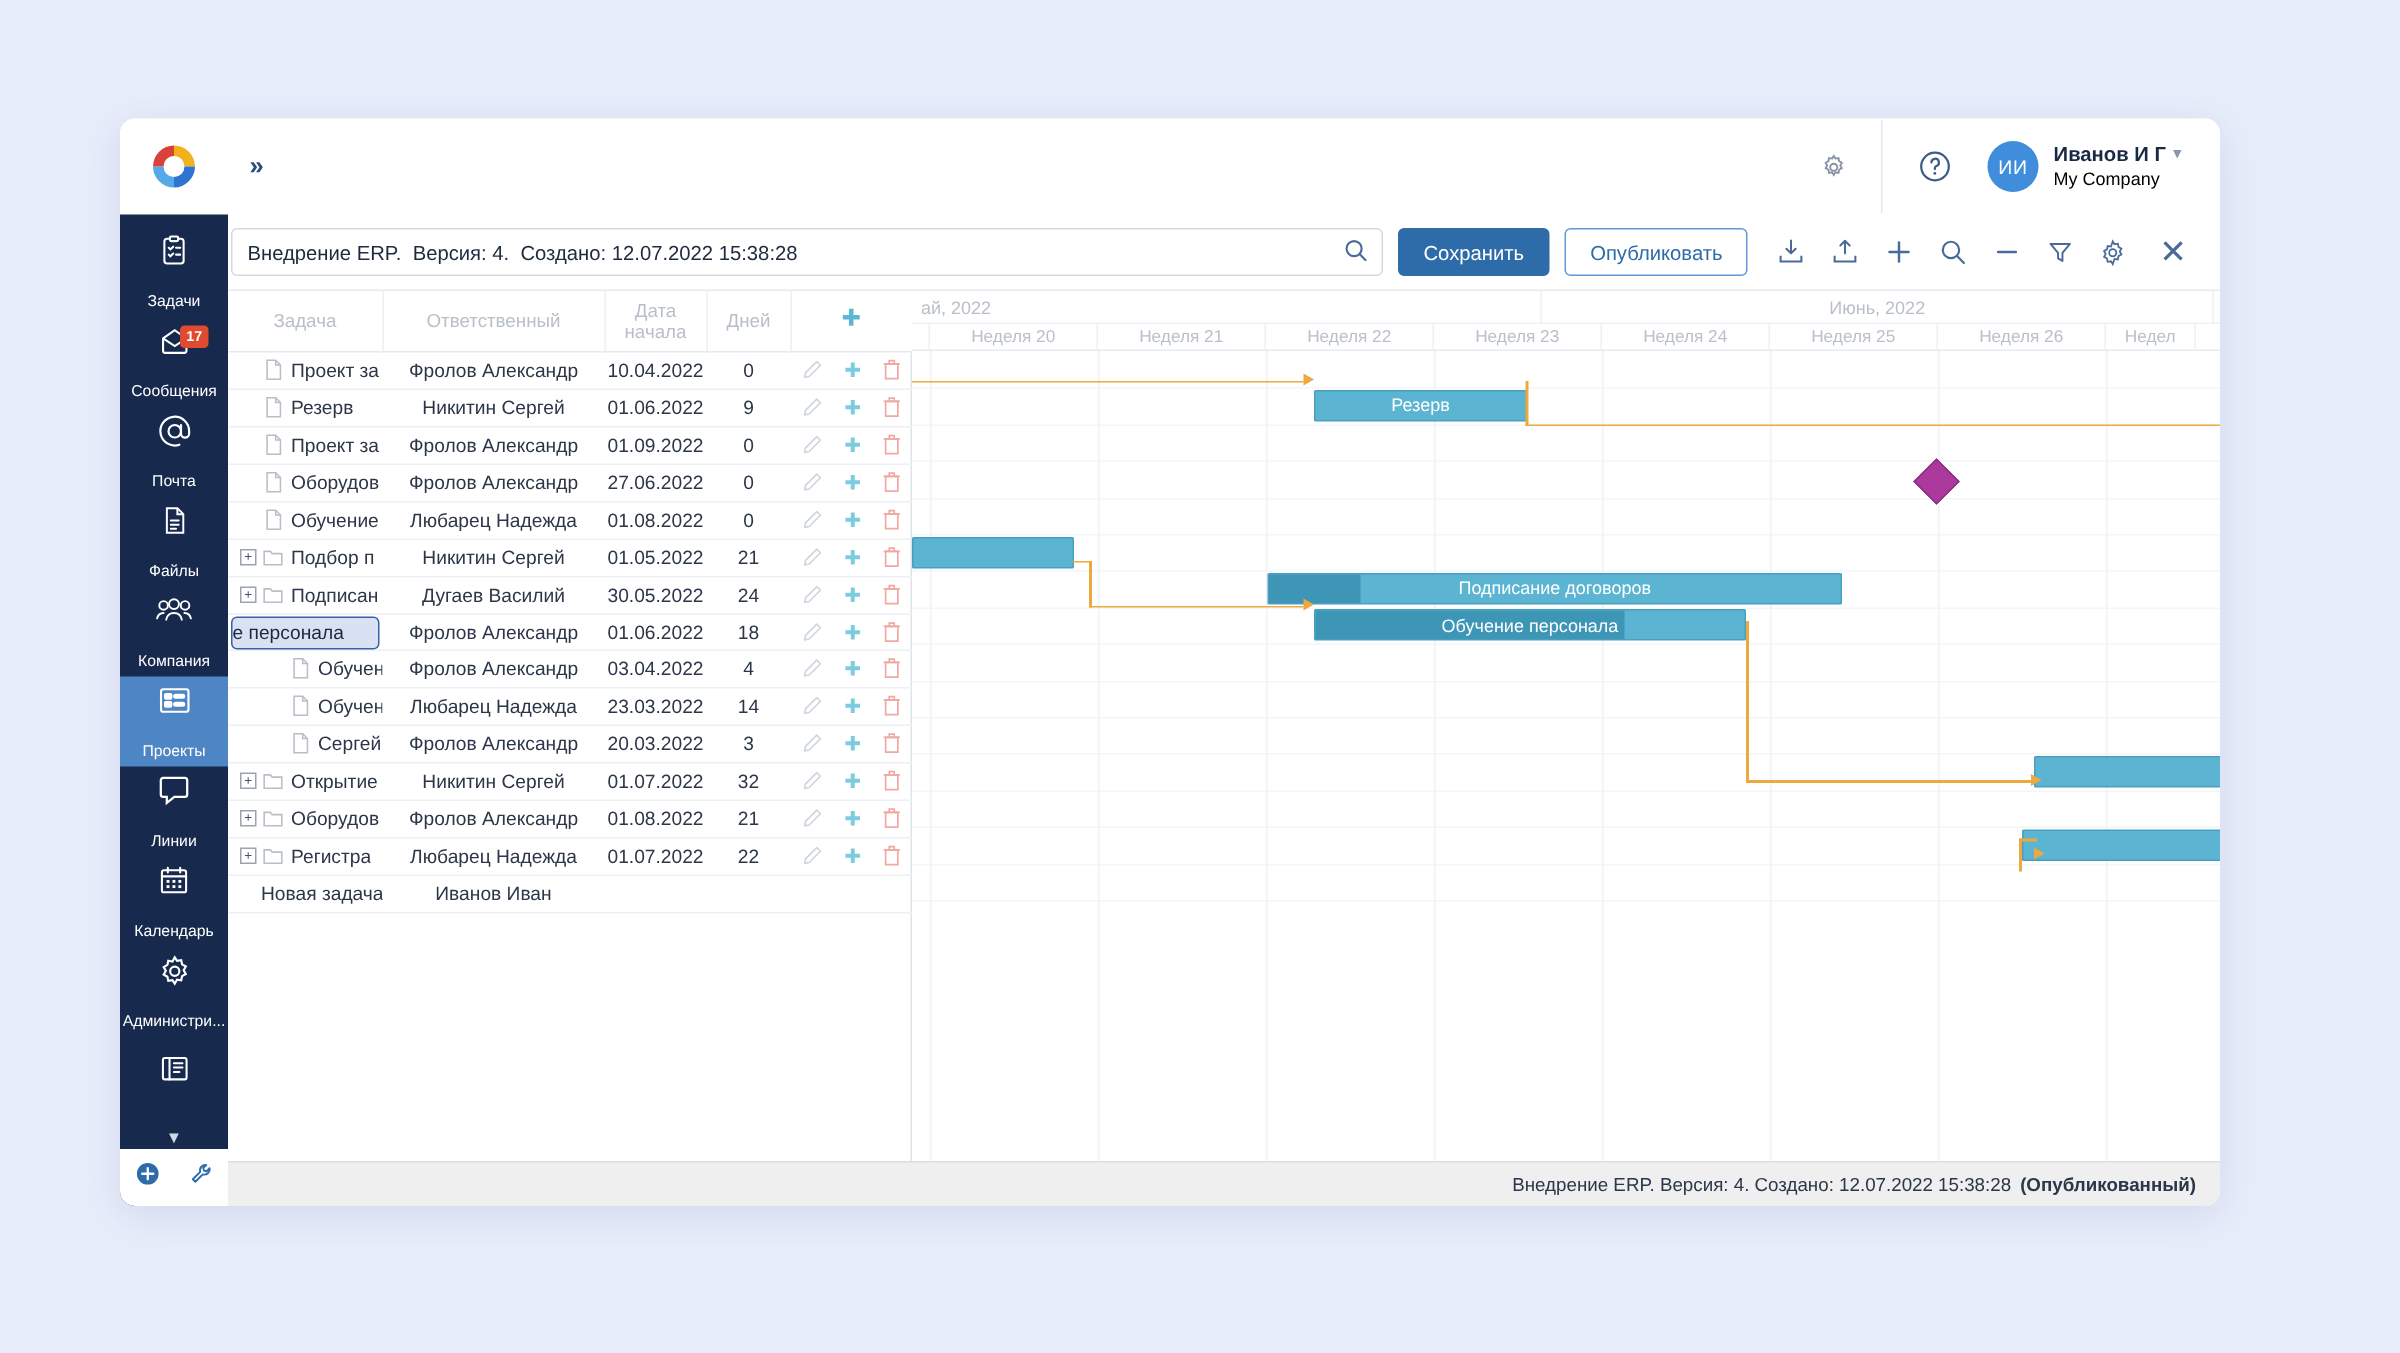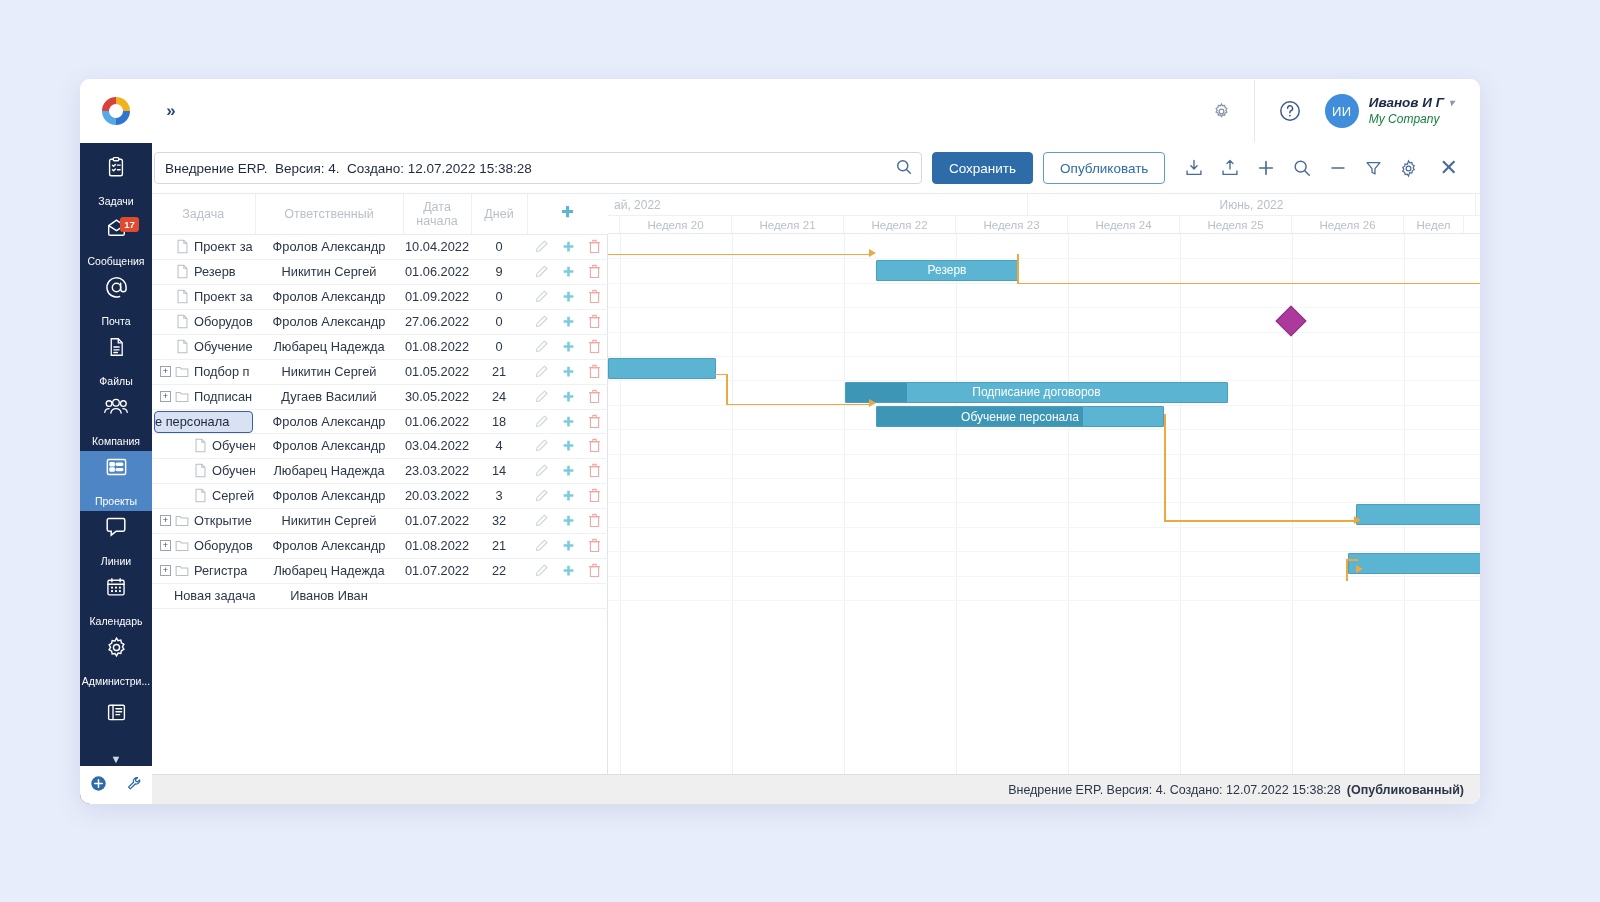--- a/index.html
+++ b/index.html
@@ -22,23 +22,23 @@
   .logo svg { display:block; }
   .chev-btn { width:36px; height:36px; display:flex; align-items:center; justify-content:center;
     color:#2d4a7c; font-size:17px; letter-spacing:-2px; font-weight:700; cursor:pointer;}
   .topbar-spacer { flex:1; }
   .gear-zone { width:64px; display:flex; align-items:center; justify-content:center; cursor:pointer;}
   .topbar-divider { width:1px; height:62px; background:#e3e7ee; }
   .help-zone { width:70px; display:flex; align-items:center; justify-content:center; cursor:pointer;}
   .user-zone { display:flex; align-items:center; gap:10px; padding-right:26px; cursor:pointer;}
   .avatar { width:34px; height:34px; border-radius:50%; background:#3f8ddb; color:#fff;
     display:flex; align-items:center; justify-content:center; font-size:13px; letter-spacing:.5px;}
-  .user-text { line-height:1.25;font-style:italic; }
+  .user-text { line-height:1.25; }
   .user-name { font-size:13.5px; font-weight:700; color:#1a2a44; display:flex; align-items:center; gap:5px;}
-  .user-comp { font-size:12px; color:#15803d; }
+  .user-comp { font-size:12px; color:#000000; }
   .caret { font-size:10px; color:#8b97a8; }
 
   
   .body { flex:1; display:flex; min-height:0; }
 
   
   .sidebar { width:72px; background:#17294d; display:flex; flex-direction:column;
      align-items:center; padding-top:8px; position:relative; flex:0 0 72px;}
   .nav-item { width:72px; height:60px; display:flex; flex-direction:column;
      align-items:center; justify-content:center; gap:17px; cursor:pointer; position:relative;}

